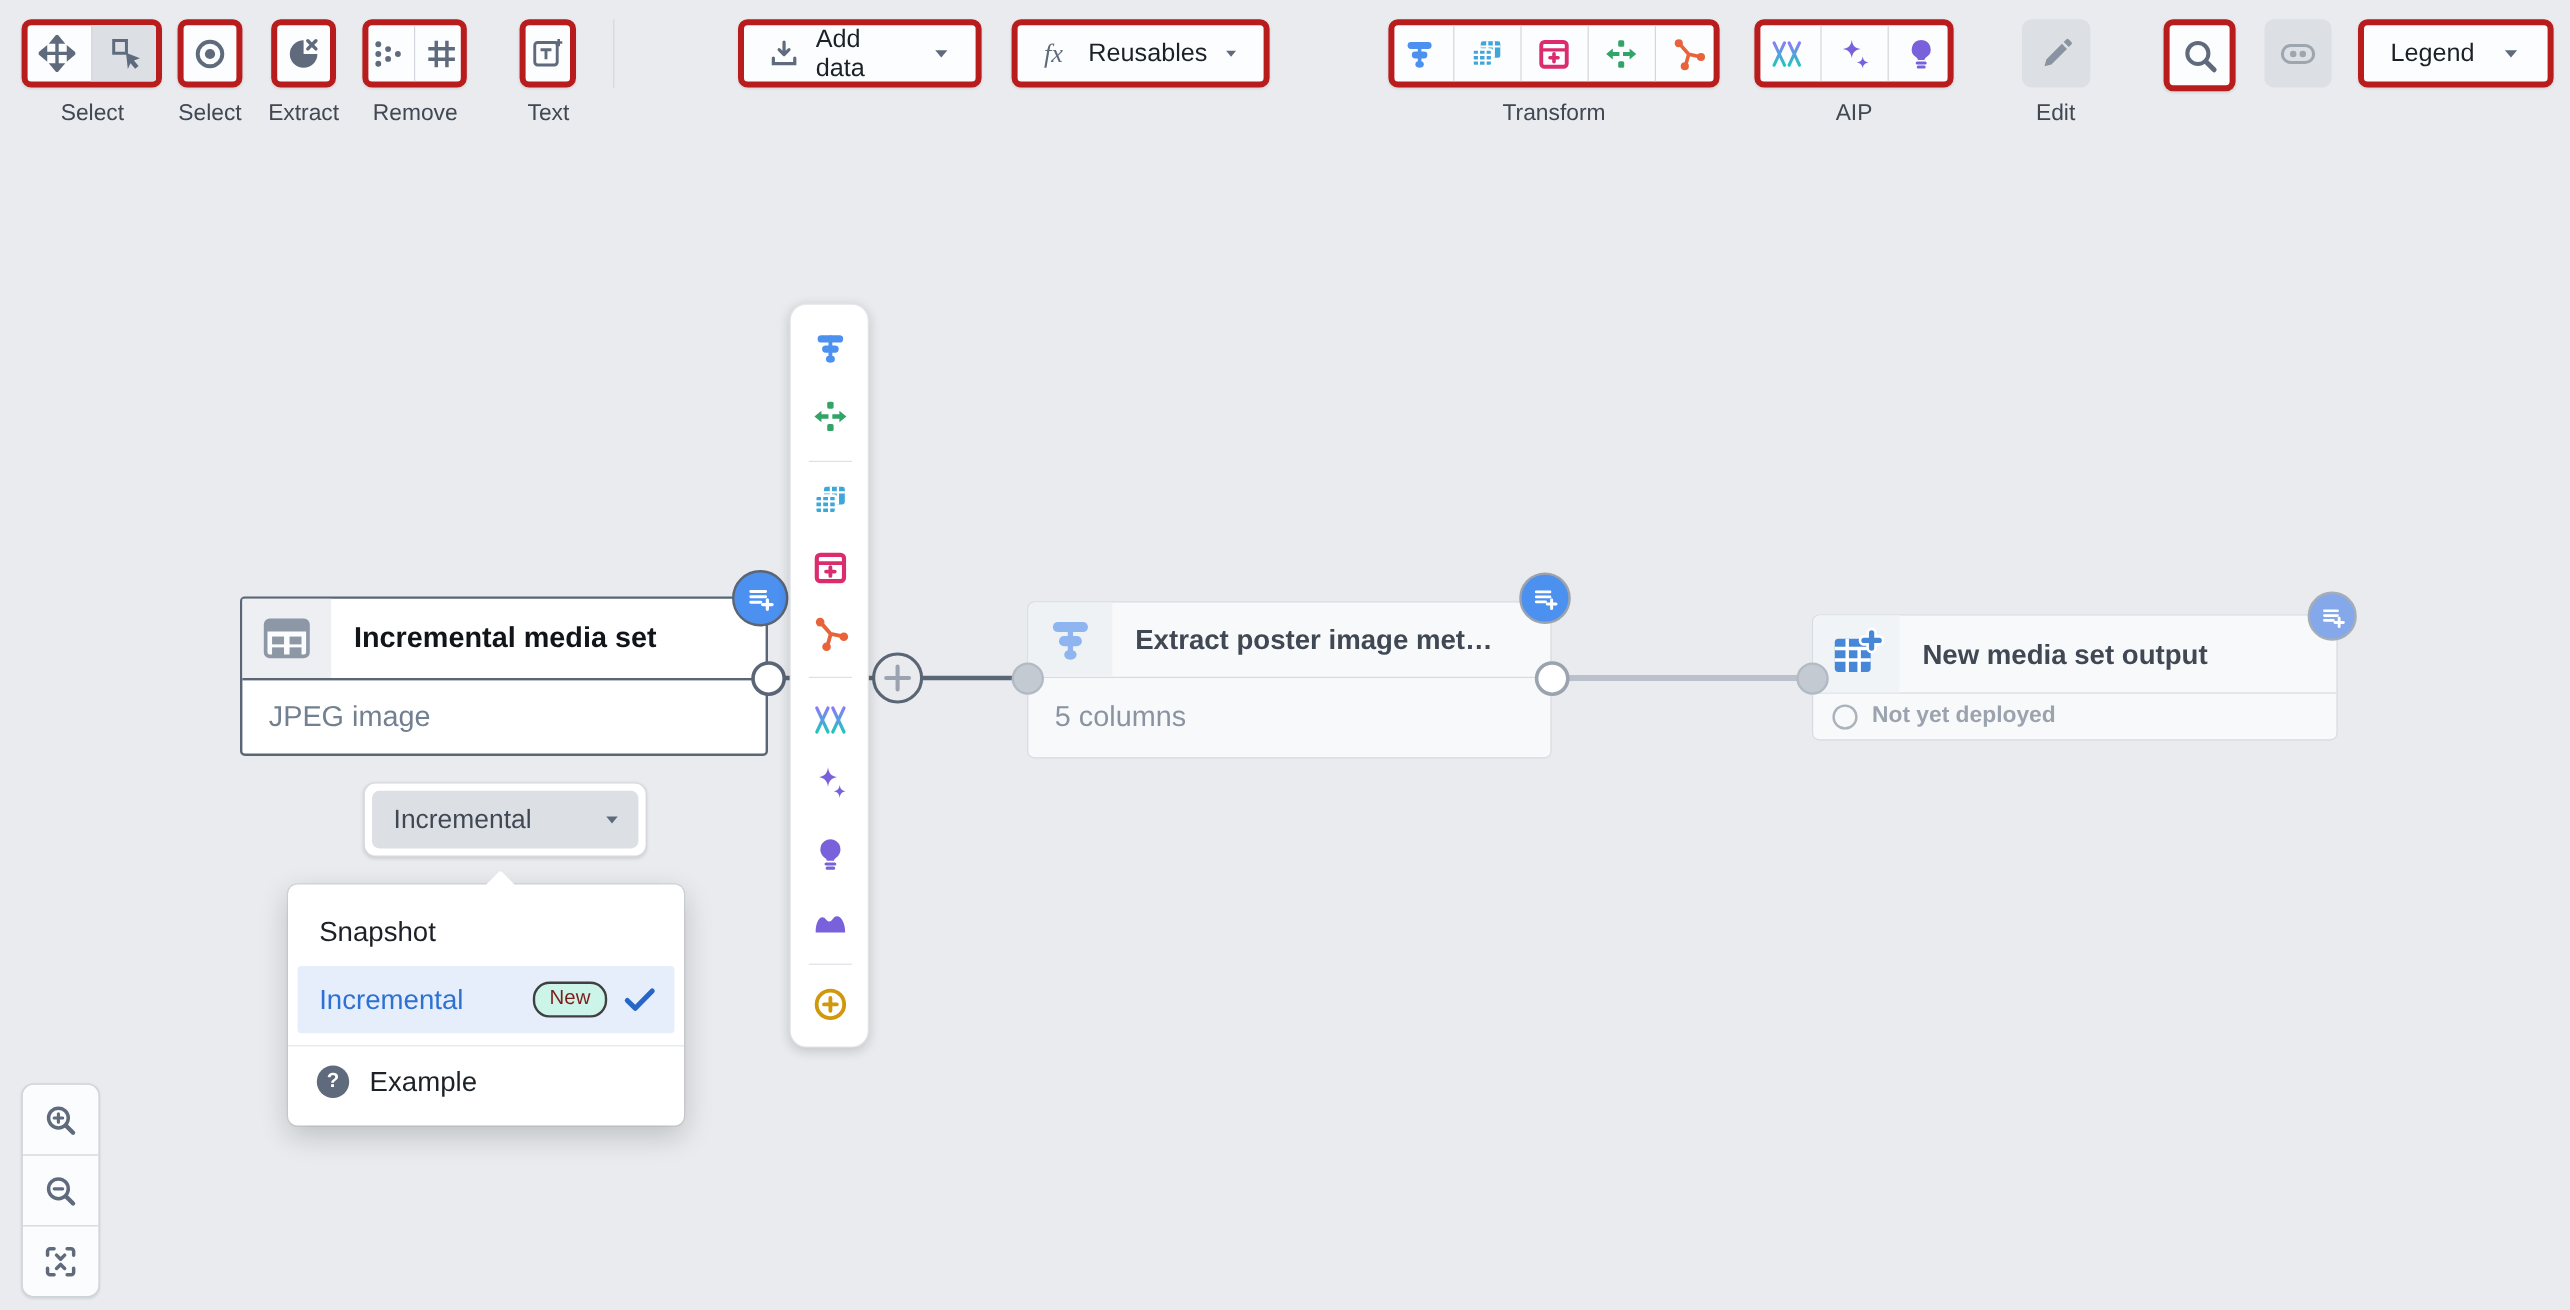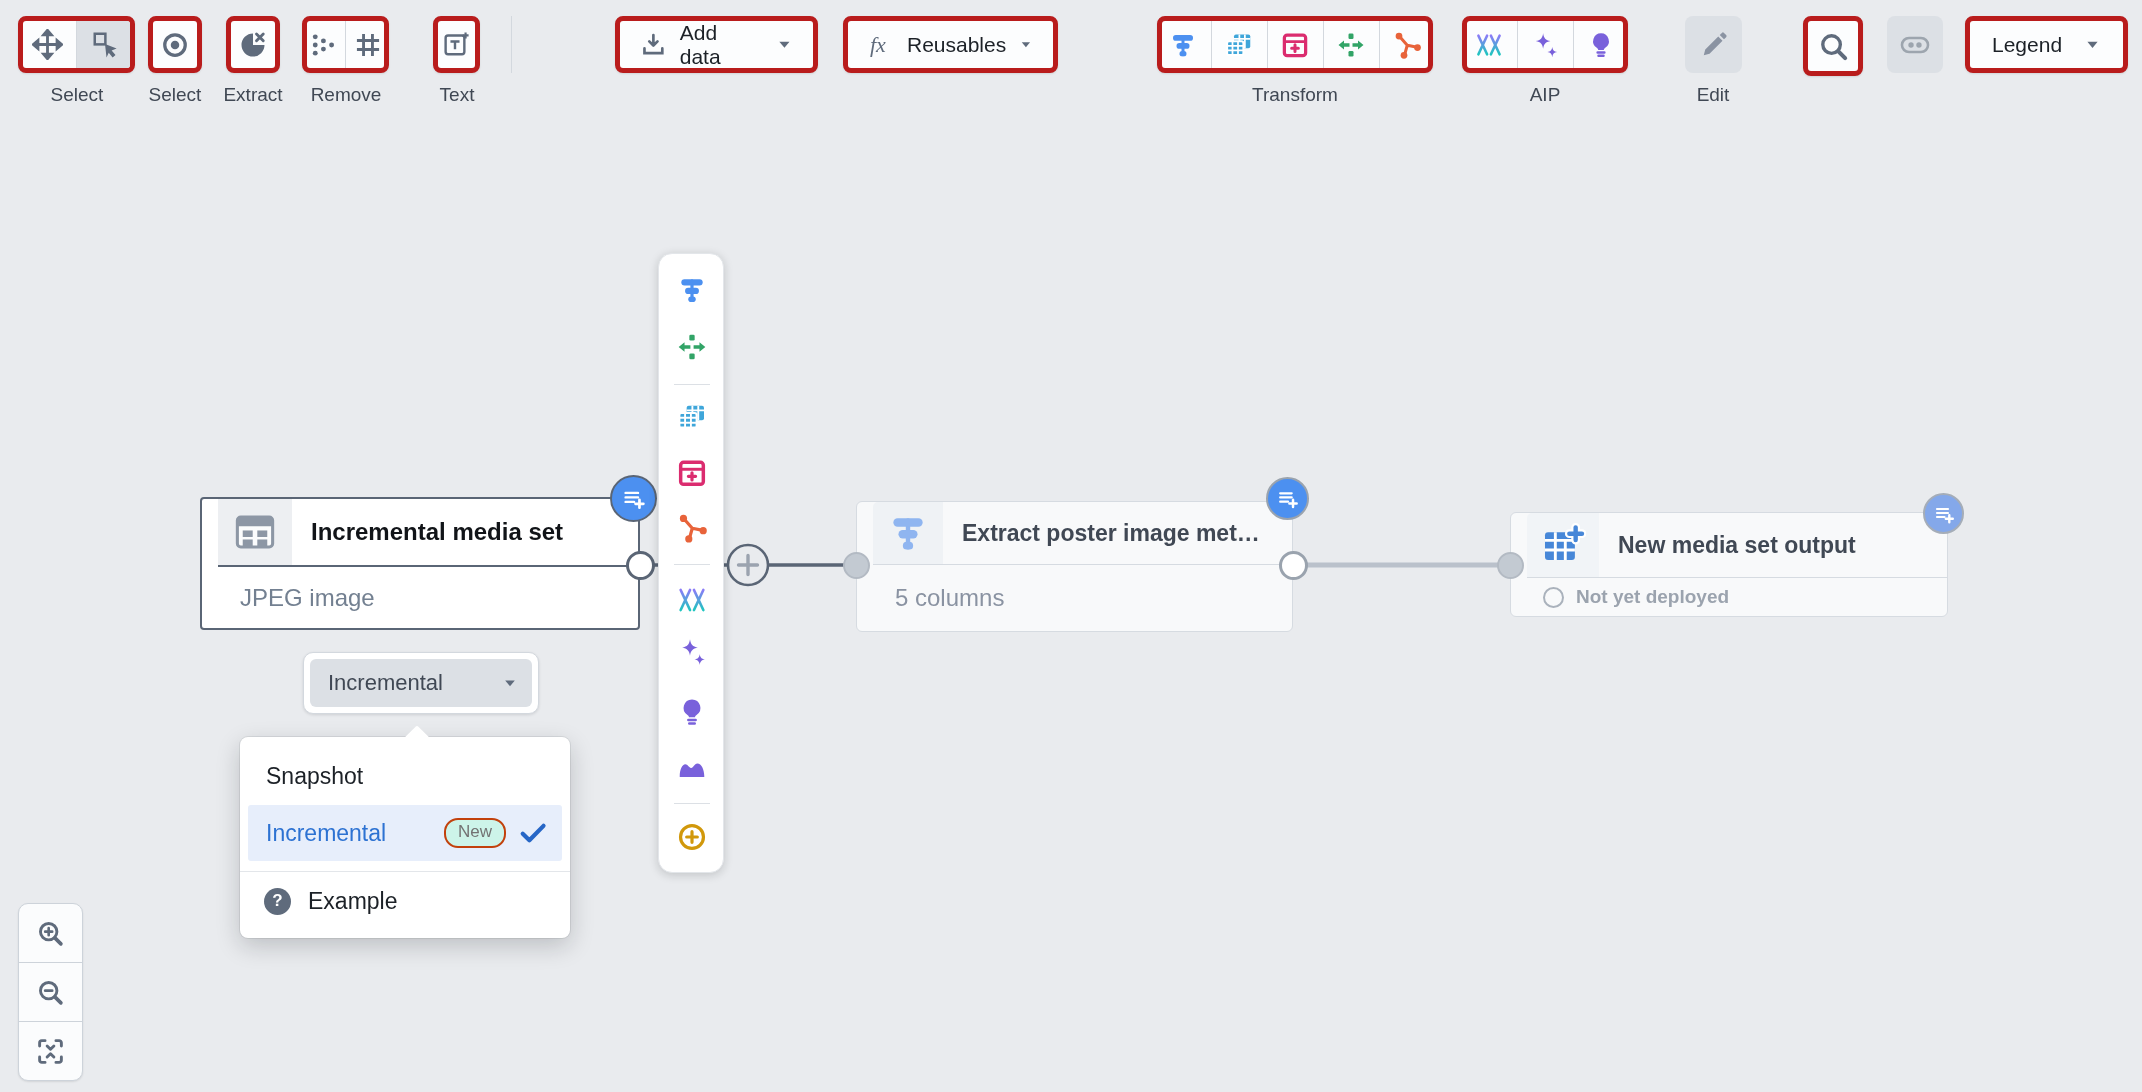--- a/index.html
+++ b/index.html
@@ -20,21 +20,21 @@
   .txtbtn{gap:13px;font-size:21px;color:#1C2127;padding:0 20px;}
 
   
   .ic{display:block;}
   .c-slate{color:#5F6B7C}.c-blue{color:#4C90F0}.c-teal{color:#3FA6DA}.c-rose{color:#DB2C6F}
   .c-green{color:#32A467}.c-orange{color:#E8633A}.c-violet{color:#7961DB}.c-gold{color:#D1980B}
   .c-lblue{color:#8FB5F0}.c-graypencil{color:#8A93A2}.c-toggle{color:#9DA5AE}.c-checkblue{color:#2666C6}
 
   
   .edges{position:absolute;left:0;top:0;z-index:1;pointer-events:none;}
-  .node{position:absolute;z-index:2;box-sizing:border-box;display:flex;flex-direction:column;cursor:pointer;padding-left:16px;}
+  .node{position:absolute;z-index:2;box-sizing:border-box;display:flex;flex-direction:column;cursor:pointer;}
   .node-header{display:flex;align-items:stretch;}
   .icon-cell{display:flex;align-items:center;justify-content:center;flex:0 0 auto;}
   .node-title{display:flex;align-items:center;padding-left:19px;font-weight:bold;white-space:nowrap;overflow:hidden;}
   .node-body{display:flex;align-items:center;}
 
   #node1{left:200px;top:497px;width:440px;height:133px;background:#fff;border:2.5px solid #5A6575;border-radius:4px;}
   #node1 .node-header{height:66px;border-bottom:2px solid #5A6575;}
   #node1 .icon-cell{width:74px;background:#EDEFF2;}
   #node1 .node-title{font-size:24px;color:#111418;}
   #node1 .node-body{flex:1;padding-left:22px;font-size:24px;color:#738091;}
@@ -70,22 +70,22 @@
             border-radius:10px;box-shadow:0 1px 3px rgba(17,20,24,.12);box-sizing:border-box;padding:6px;z-index:5;cursor:pointer;}
   .mode-pill{height:100%;background:#DCE0E5;border-radius:6px;display:flex;align-items:center;
              justify-content:space-between;padding:0 14px 0 18px;font-size:22px;color:#404854;}
   .popover{position:absolute;left:240px;top:737px;width:330px;background:#fff;border-radius:8px;z-index:6;
            box-shadow:0 0 0 1px rgba(17,20,24,.08),0 8px 24px rgba(17,20,24,.2);padding:12px 0 8px;}
   .popover:before{content:"";position:absolute;left:168px;top:-8px;width:18px;height:18px;background:#fff;
                   transform:rotate(45deg);border-radius:2px;}
   .menu-row{display:flex;align-items:center;font-size:23px;color:#1C2127;cursor:pointer;}
   .row-plain{height:54px;padding-left:26px;}
   .row-selected{height:56px;margin:2px 8px 0;background:#E7EEFB;border-radius:3px;padding:0 14px 0 18px;color:#2D72D2;}
-  .new-badge{margin-left:auto;background:#CDF4E9;border:2px solid #c2410c;border-radius:14px;font-size:17px;
-             color:#737373;padding:2px 12px 3px;line-height:1.2;text-align:center;}
+  .new-badge{margin-left:auto;background:#CDF4E9;border:2px solid #404040;border-radius:14px;font-size:17px;
+             color:#7f1d1d;padding:2px 12px 3px;line-height:1.2;text-align:center;}
   .menu-divider{height:1px;background:#E3E6EA;margin-top:10px;}
   .row-footer{height:58px;padding-left:24px;gap:17px;}
   .q-icon{width:27px;height:27px;border-radius:50%;background:#5F6B7C;color:#fff;font-size:17px;font-weight:bold;
           display:flex;align-items:center;justify-content:center;flex:0 0 auto;}
 
   
   .zoomgrp{position:absolute;left:18px;top:903px;width:63px;background:#FBFCFD;border:1px solid #CDD3DA;
            border-radius:10px;box-shadow:0 1px 2px rgba(17,20,24,.1);z-index:5;overflow:hidden;}
   .zoom-cell{height:58px;display:flex;align-items:center;justify-content:center;cursor:pointer;}
   .zoom-cell+.zoom-cell{border-top:1px solid #CDD3DA;}

